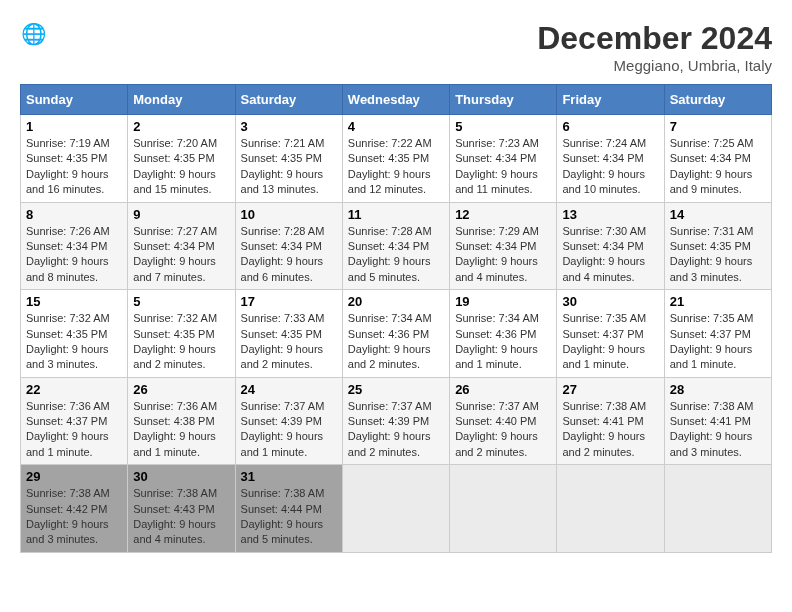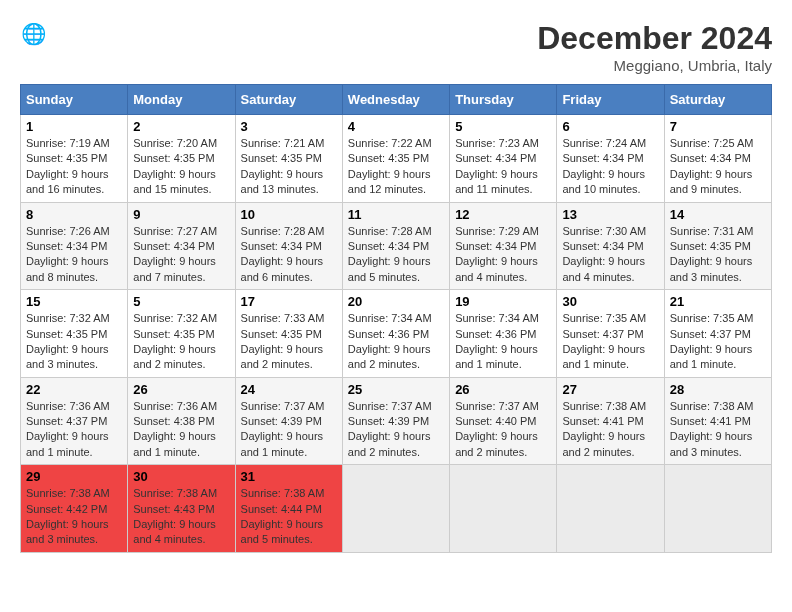--- a/index.html
+++ b/index.html
@@ -63,21 +63,21 @@
       vertical-align: top;
       padding: 4px 5px;
       width: calc(100% / 7);
       height: 80px;
       background: #fff;
     }
     .calendar tr:nth-child(even) td {
       background: #f5f5f5;
     }
     .calendar tr.last-row td {
-      background: #ef4444;
+      background: #a3a3a3;
     }
     .day-num {
       font-size: 13px;
       font-weight: bold;
       display: block;
       margin-bottom: 2px;
     }
     .day-info {
       color: #333;
       line-height: 1.4;

